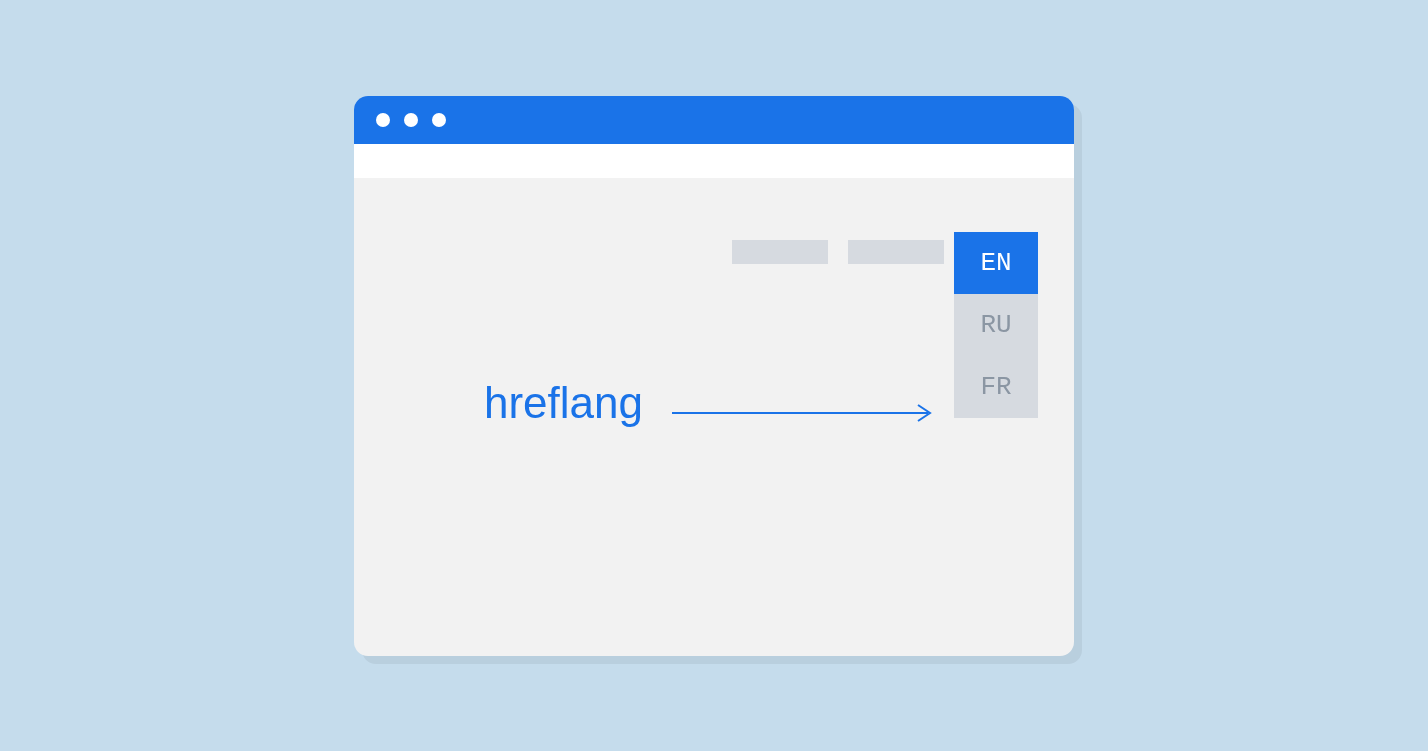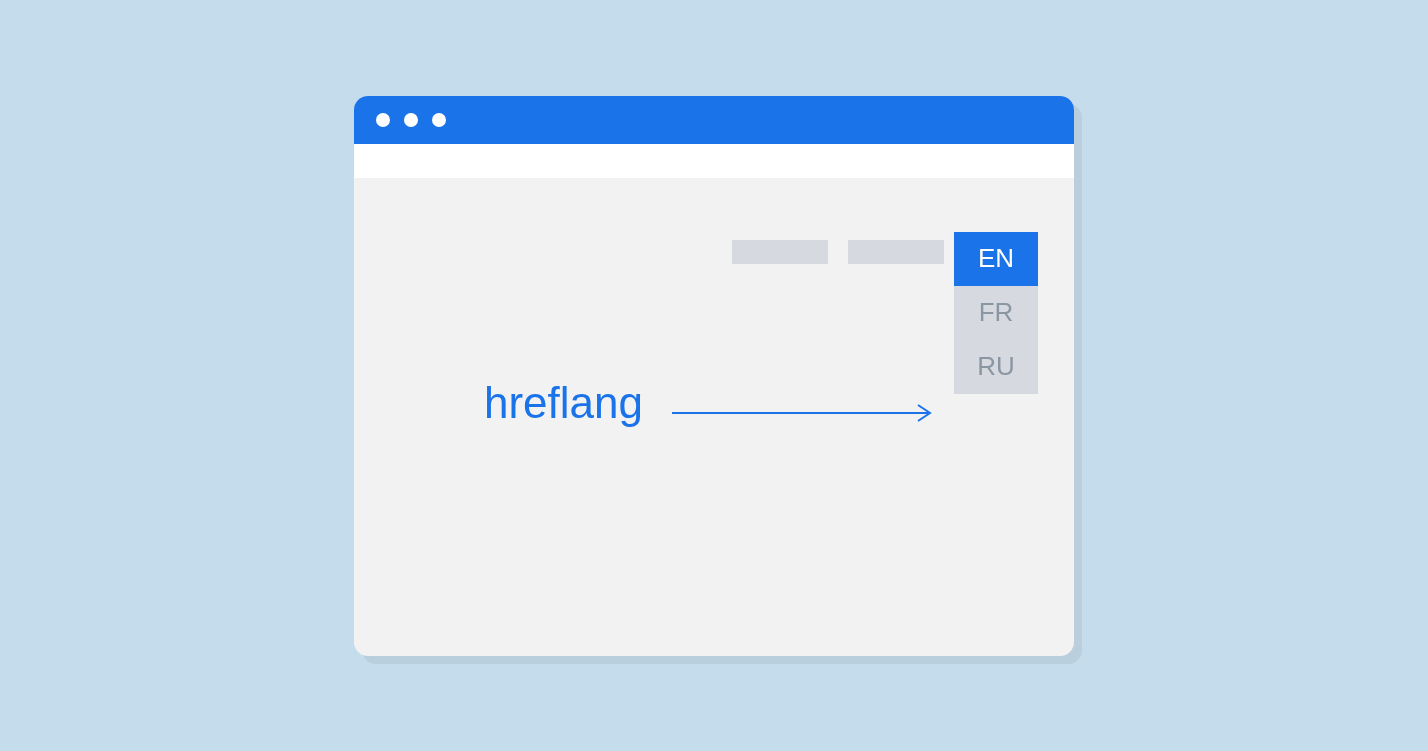--- a/index.html
+++ b/index.html
@@ -61,28 +61,29 @@
     }
     .lang-dropdown {
       position: absolute;
       top: 54px;
       right: 36px;
       width: 84px;
       display: flex;
       flex-direction: column;
     }
     .lang-item {
-      height: 54px;
+      height: 62px;
       display: flex;
       align-items: center;
       justify-content: center;
       font-size: 26px;
       background: #d6dae0;
       color: #8b96a3;
       font-weight: 400;
+      font-family: Liberation Mono, monospace;
     }
     .lang-item.selected {
       background: #1a73e8;
       color: #ffffff;
     }
     .label {
       position: absolute;
       top: 200px;
       left: 118px;
       font-size: 44px;
@@ -113,22 +114,22 @@
   <div class="url-bar"></div>
   <div class="content">
 
     <div class="nav-placeholders">
       <div class="nav-placeholder"></div>
       <div class="nav-placeholder"></div>
     </div>
 
     <div class="lang-dropdown">
       <div class="lang-item selected">EN</div>
+      <div class="lang-item">RU</div>
       <div class="lang-item">FR</div>
-      <div class="lang-item">RU</div>
     </div>
 
     <div class="label">hreflang</div>
 
     <div class="arrow">
       <svg width="268" height="20" viewBox="0 0 268 20">
         <line x1="0" y1="10" x2="256" y2="10" stroke="#1a73e8" stroke-width="2"></line>
         <polyline points="246,2 258,10 246,18" fill="none" stroke="#1a73e8" stroke-width="2"></polyline>
       </svg>
     </div>

